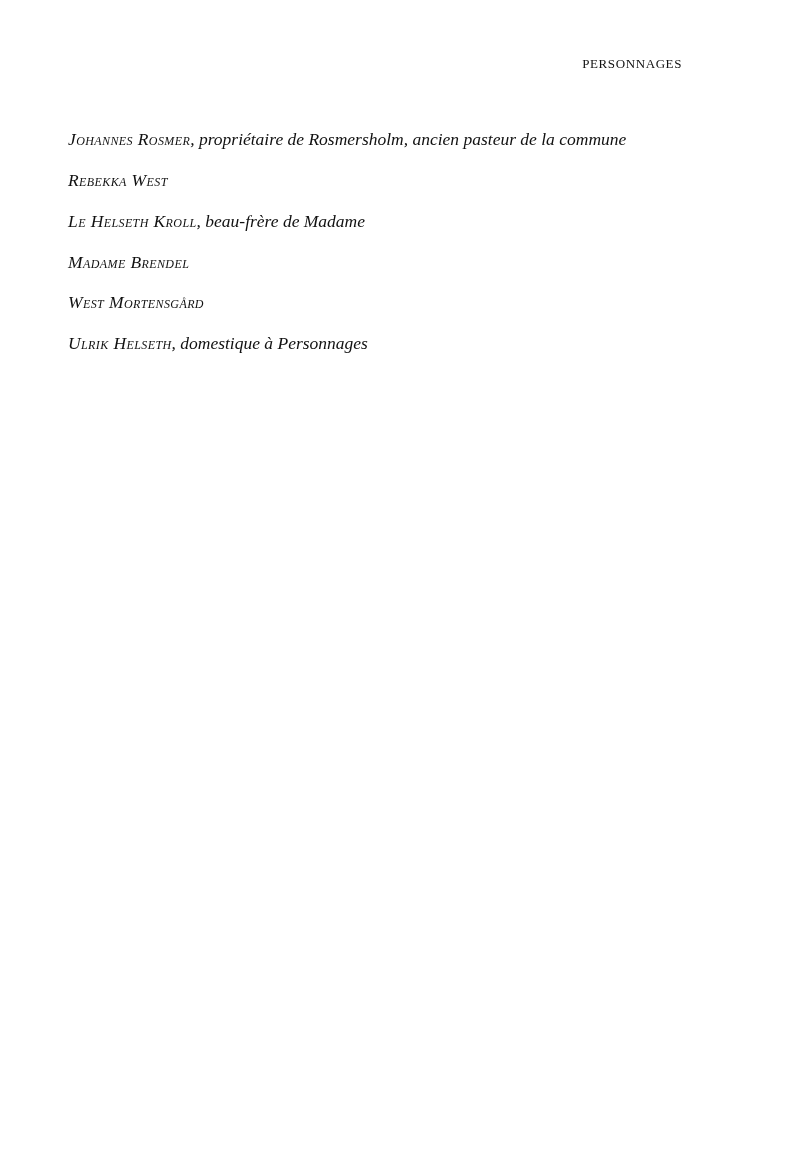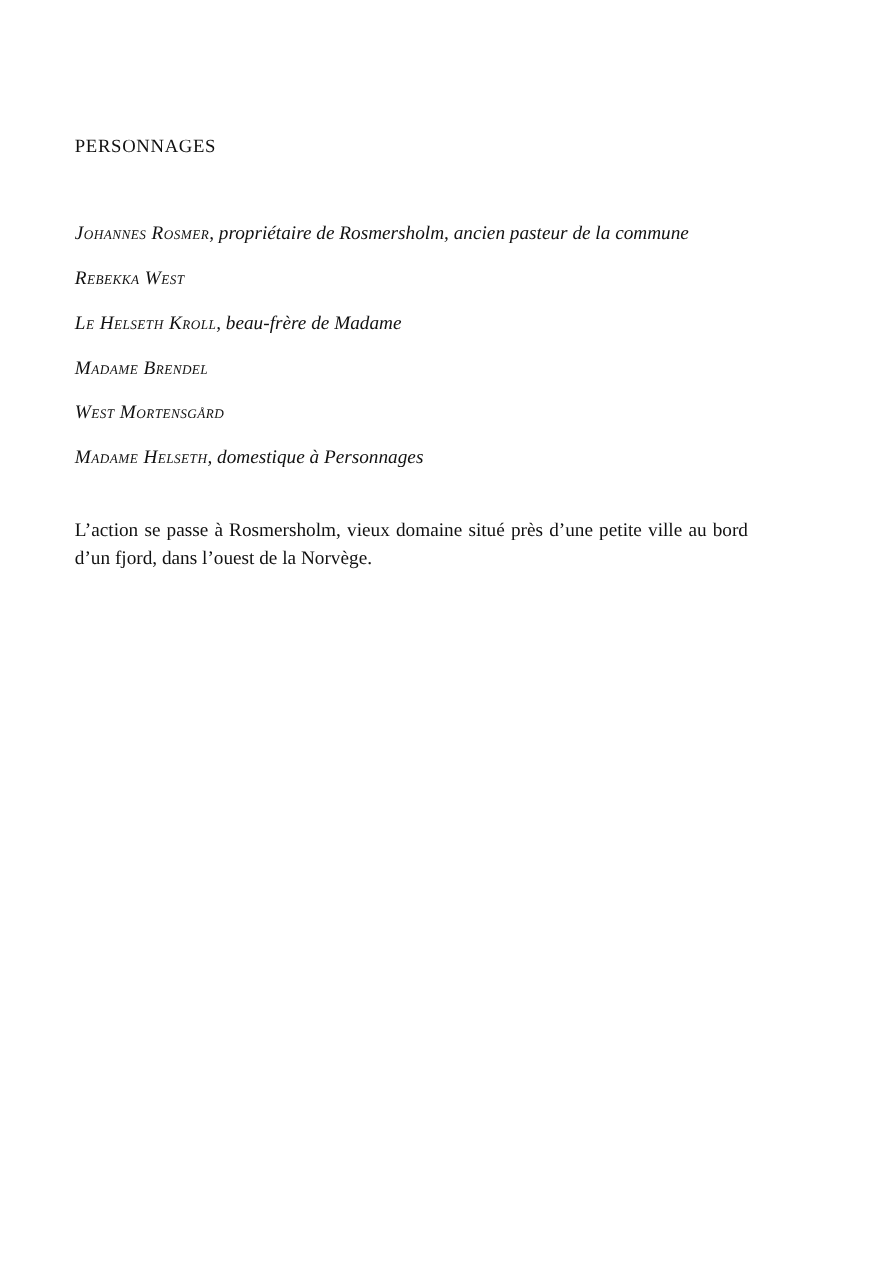--- a/index.html
+++ b/index.html
@@ -17,24 +17,24 @@
     overflow: hidden;
   }
   .content {
     position: absolute;
     left: 68px;
     top: 0;
     width: 614px;
   }
   .page-heading {
     margin: 0;
-    padding-top: 118px;
-    text-align: left;
+    padding-top: 52px;
+    text-align: right;
     font-weight: normal;
-    font-size: 24px;
+    font-size: 18px;
     letter-spacing: 0.6px;
     font-variant: small-caps;
     text-transform: lowercase;
   }
   .cast-list {
     margin: 0;
     padding: 0;
     list-style: none;
     margin-top: 54px;
   }
@@ -79,20 +79,19 @@
       <li class="cast-item">
         <span class="name">Le Helseth Kroll</span><span class="desc">, beau-frère de Madame</span>
       </li>
       <li class="cast-item">
         <span class="name">Madame Brendel</span><span class="desc"></span>
       </li>
       <li class="cast-item">
         <span class="name">West Mortensgård</span><span class="desc"></span>
       </li>
       <li class="cast-item">
-        <span class="name">Madame Helseth</span><span class="desc">, domestique à Personnages</span>
+        <span class="name">Ulrik Helseth</span><span class="desc">, domestique à Personnages</span>
       </li>
     </ul>
 
-    <p class="setting-note">L’action se passe à Rosmersholm, vieux domaine situé près d’une petite ville au bord d’un fjord, dans l’ouest de la Norvège.</p>
 
   </div>
 </div>
 
 </body></html>

